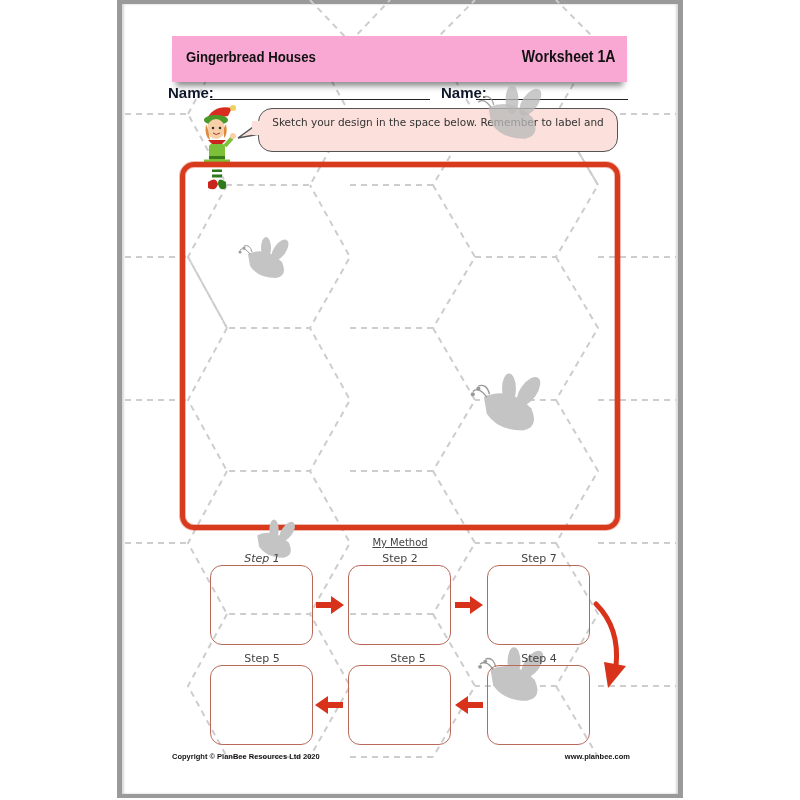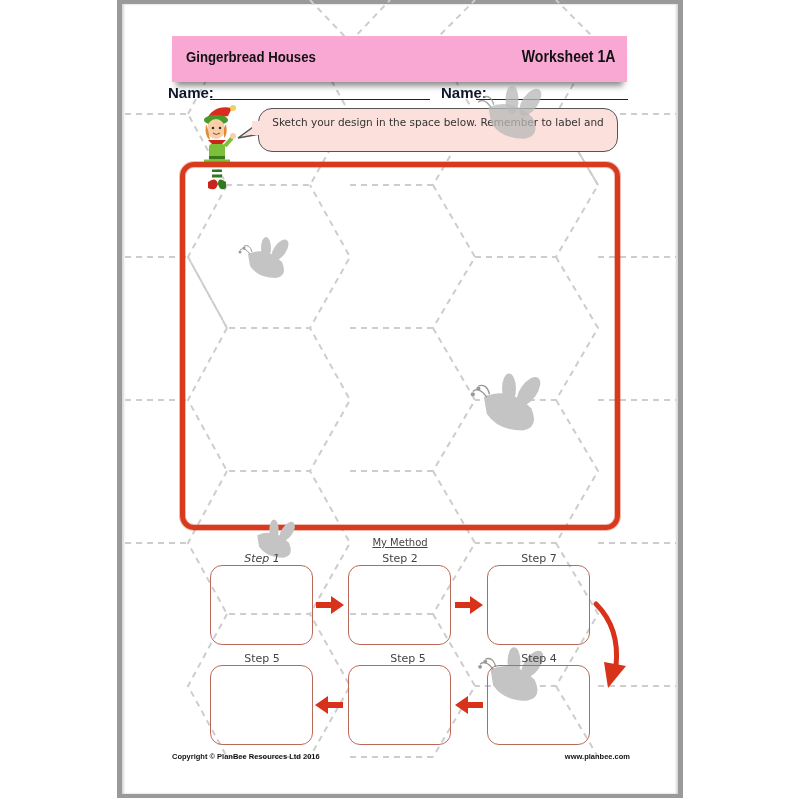--- a/index.html
+++ b/index.html
@@ -229,14 +229,14 @@
   <path d="M29,8 L14,8 L14,2 L1,11 L14,20 L14,14 L29,14 Z" fill="#d9321a"></path>
 </svg>
 <svg class="abs" style="left:454px;top:694px;width:30px;height:22px;" viewBox="0 0 30 22">
   <path d="M29,8 L14,8 L14,2 L1,11 L14,20 L14,14 L29,14 Z" fill="#d9321a"></path>
 </svg>
 <svg class="abs" style="left:590px;top:600px;width:40px;height:92px;" viewBox="0 0 40 92">
   <path d="M6,4 Q30,28 26,66" stroke="#d9321a" stroke-width="5" fill="none" stroke-linecap="round"></path>
   <path d="M14,62 L36,66 L18,88 Z" fill="#d9321a"></path>
 </svg>
 
-<span class="footer-left">Copyright © PlanBee Resources Ltd 2016</span>
+<span class="footer-left">Copyright © PlanBee Resources Ltd 2020</span>
 <span class="footer-right">www.planbee.com</span>
 
 </body></html>

